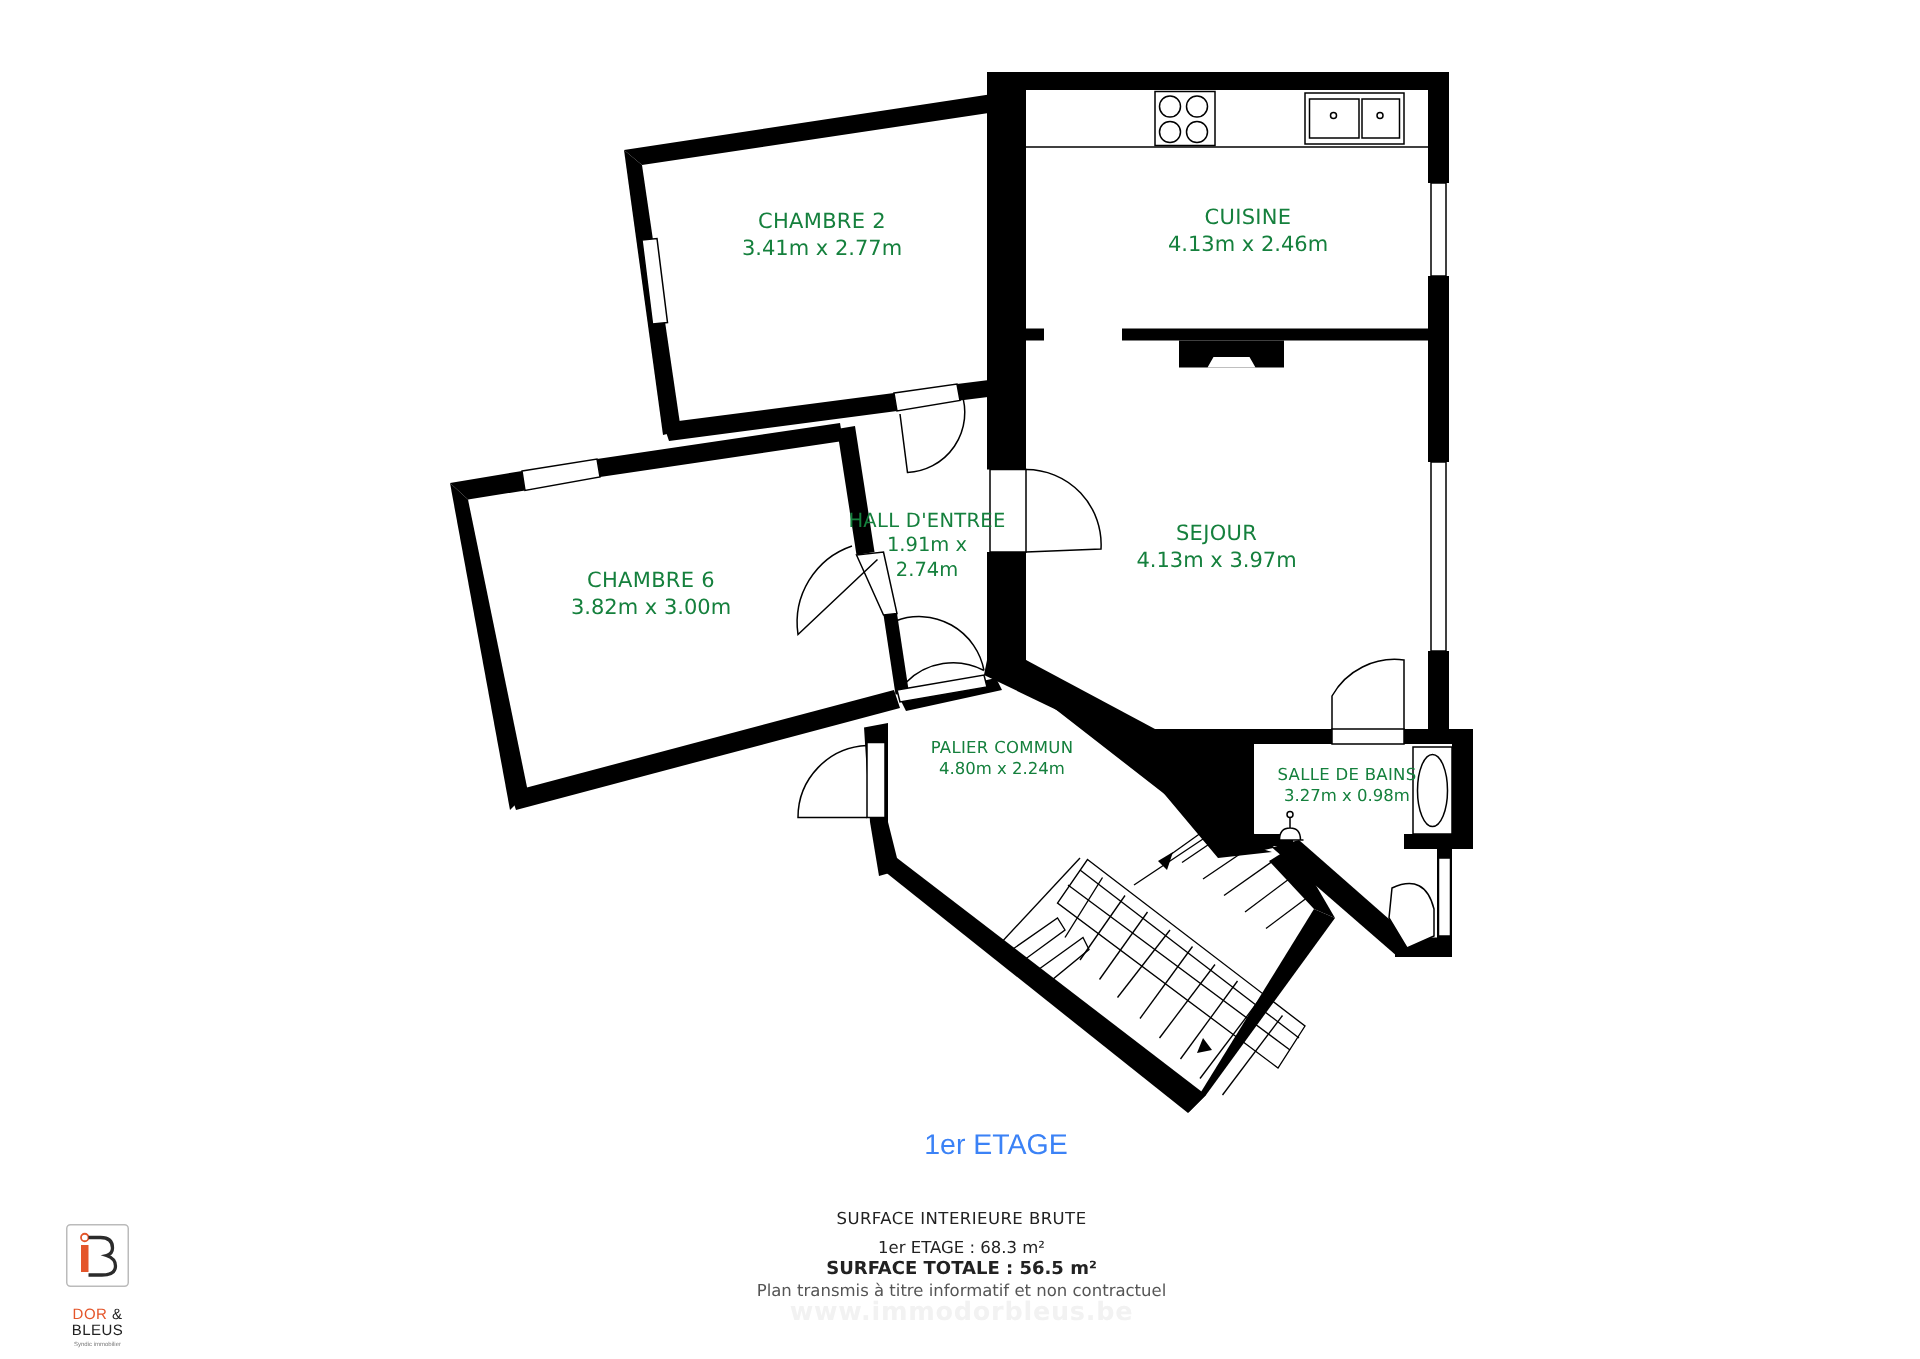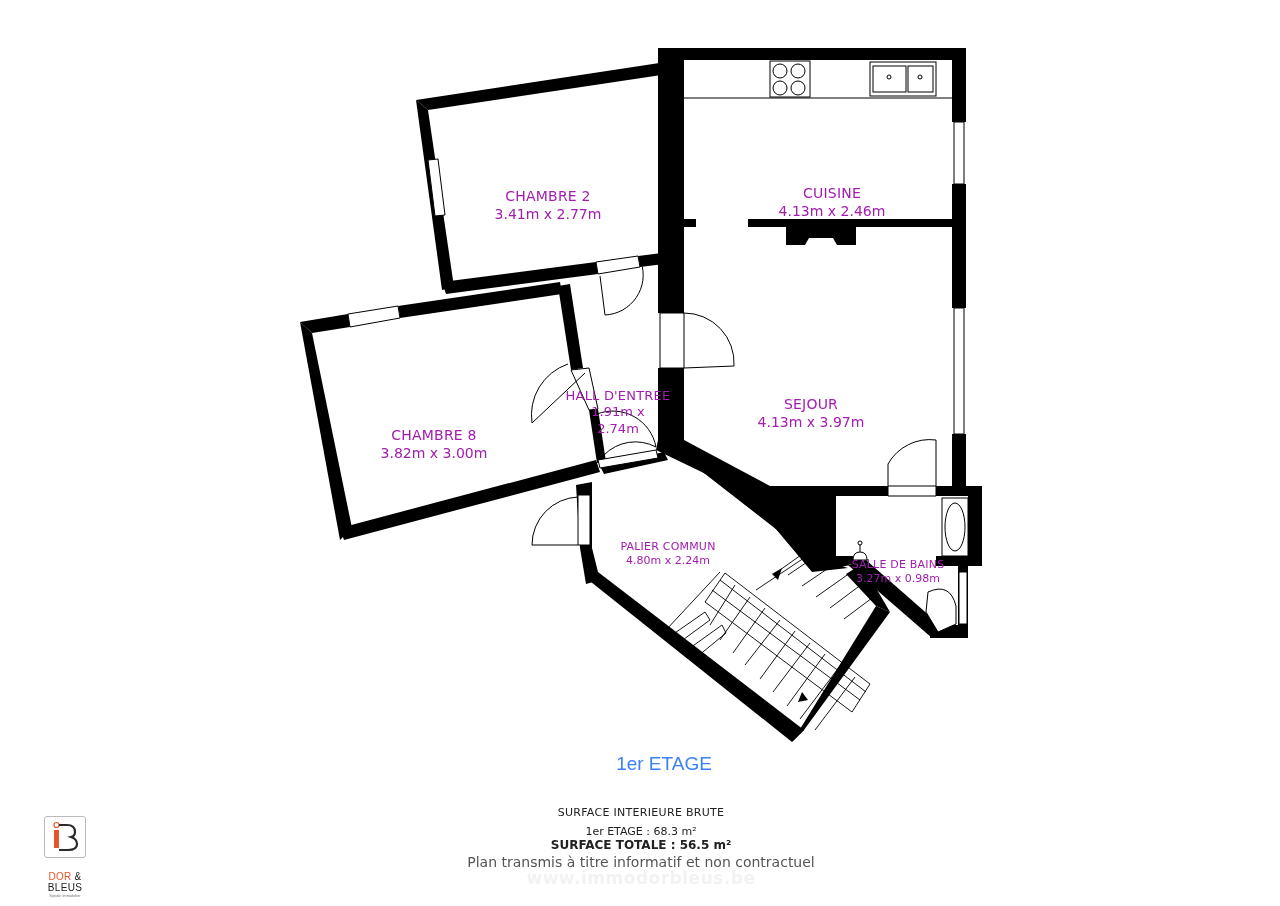--- a/index.html
+++ b/index.html
@@ -1,28 +1,28 @@
 <!DOCTYPE html>
 <html><head>
 <meta charset="utf-8">
 <style>
   html,body{margin:0;padding:0;background:#fff;}
   body{width:1280px;height:906px;position:relative;overflow:hidden;font-family:"Liberation Sans",sans-serif;color:#111;}
   #plan{position:absolute;left:0;top:0;width:1280px;height:906px;}
-  .room-label{position:absolute;text-align:center;font-family:"DejaVu Sans",sans-serif;color:#a21caf;line-height:1.25;transform:translateX(-50%);white-space:nowrap;margin-top:48px;}
+  .room-label{position:absolute;text-align:center;font-family:"DejaVu Sans",sans-serif;color:#15803d;line-height:1.25;transform:translateX(-50%);white-space:nowrap;}
   .room-label .n{font-size:14px;letter-spacing:0.2px;}
   .room-label .d{font-size:14px;}
   .room-label.sm .n,.room-label.sm .d{font-size:13px;}
   .room-label.xs .n,.room-label.xs .d{font-size:11px;}
   .floor-title{position:absolute;left:664px;top:753px;transform:translateX(-50%);font-size:19px;color:#3b82f6;font-family:"Liberation Sans",sans-serif;}
   .summary{position:absolute;left:641px;top:806px;transform:translateX(-50%);text-align:center;font-family:"DejaVu Sans",sans-serif;color:#222;white-space:nowrap;}
   .summary .h{font-size:11px;letter-spacing:0.3px;margin-bottom:6px;}
   .summary .l{font-size:11px;margin-bottom:0;}
   .summary .t{font-size:12px;font-weight:bold;}
-  .summary .disc{font-size:14px;color:#555;margin-top:2px;}
+  .summary .disc{font-size:11px;color:#555;margin-top:2px;}
   .summary .www{font-size:17px;color:#f2f2f2;font-weight:bold;letter-spacing:0.5px;margin-top:-2px;}
   .logo{position:absolute;left:30px;top:816px;width:70px;text-align:center;}
   .logo .mark{width:40px;height:40px;margin:0 auto;border:1px solid #bbb;border-radius:3px;position:relative;background:#fff;}
   .logo .brand{font-size:10px;color:#222;margin-top:13px;letter-spacing:0.3px;}
   .logo .brand .dor{color:#e4552a;}
   .logo .tag{font-size:4px;color:#777;}
 </style>
 </head>
 <body>
 
@@ -156,21 +156,21 @@
 
 <div class="room-label" style="left:548px;top:140px;">
   <div class="n">CHAMBRE 2</div>
   <div class="d">3.41m  x  2.77m</div>
 </div>
 <div class="room-label" style="left:832px;top:137px;">
   <div class="n">CUISINE</div>
   <div class="d">4.13m  x  2.46m</div>
 </div>
 <div class="room-label" style="left:434px;top:379px;">
-  <div class="n">CHAMBRE 8</div>
+  <div class="n">CHAMBRE 6</div>
   <div class="d">3.82m x 3.00m</div>
 </div>
 <div class="room-label sm" style="left:618px;top:340px;">
   <div class="n">HALL D'ENTREE</div>
   <div class="d">1.91m x</div>
   <div class="d">2.74m</div>
 </div>
 <div class="room-label" style="left:811px;top:348px;">
   <div class="n">SEJOUR</div>
   <div class="d">4.13m  x  3.97m</div>

